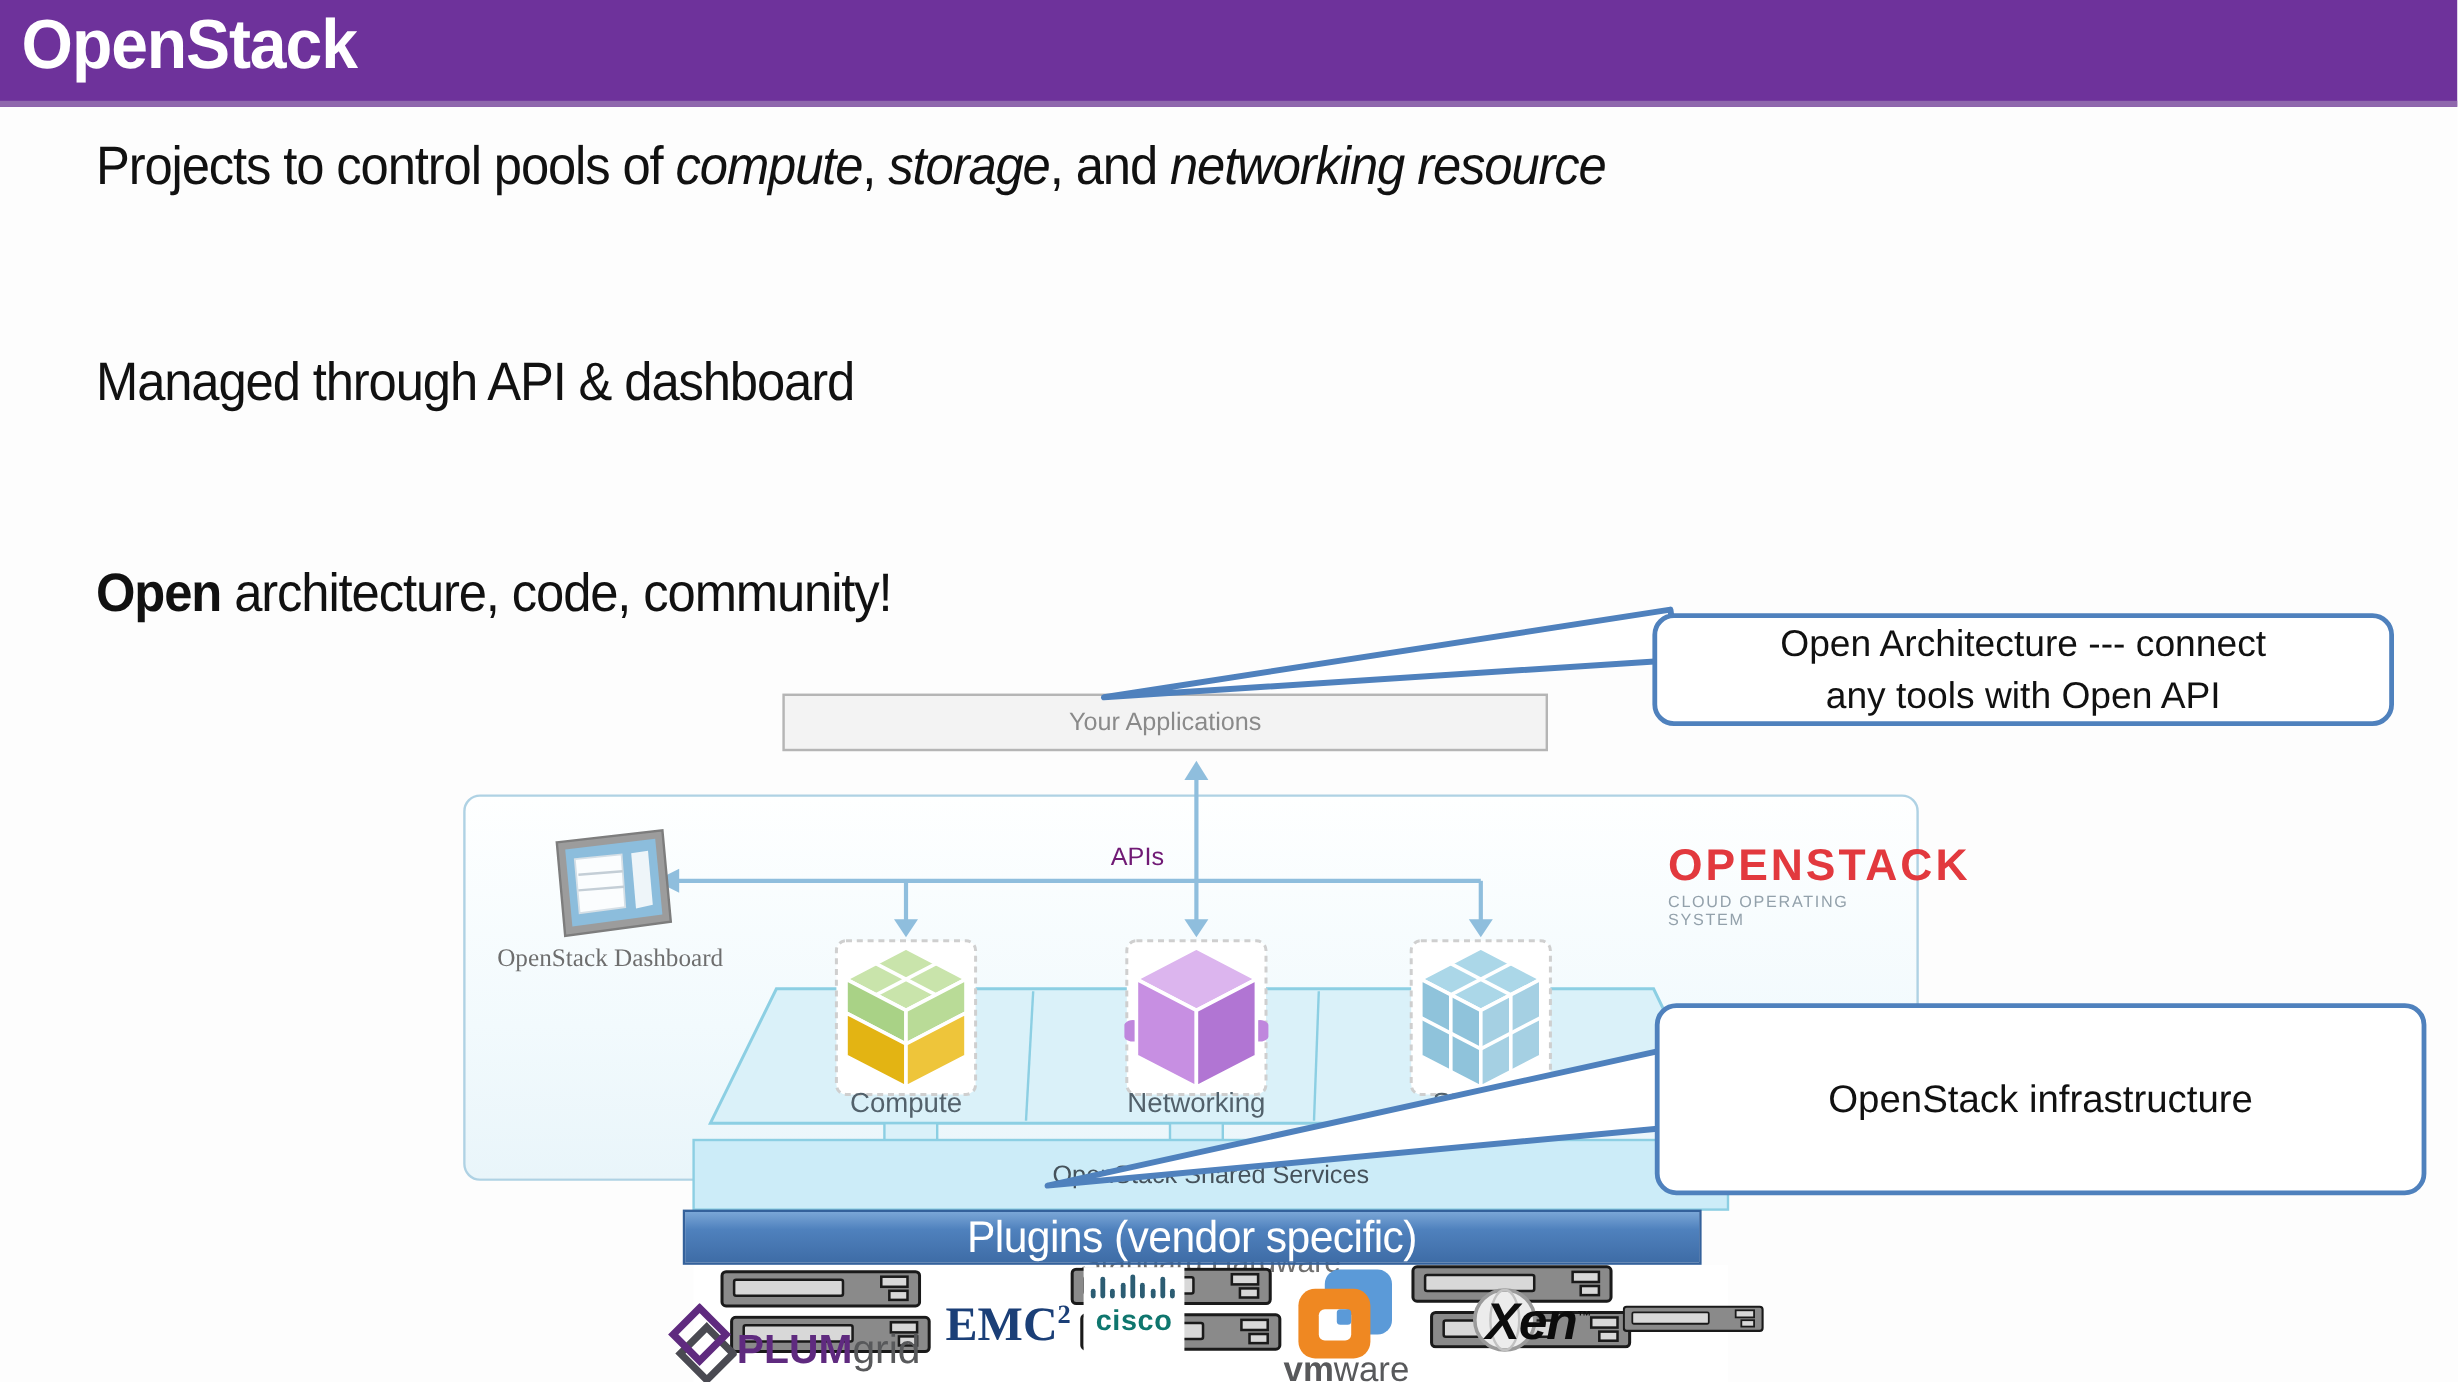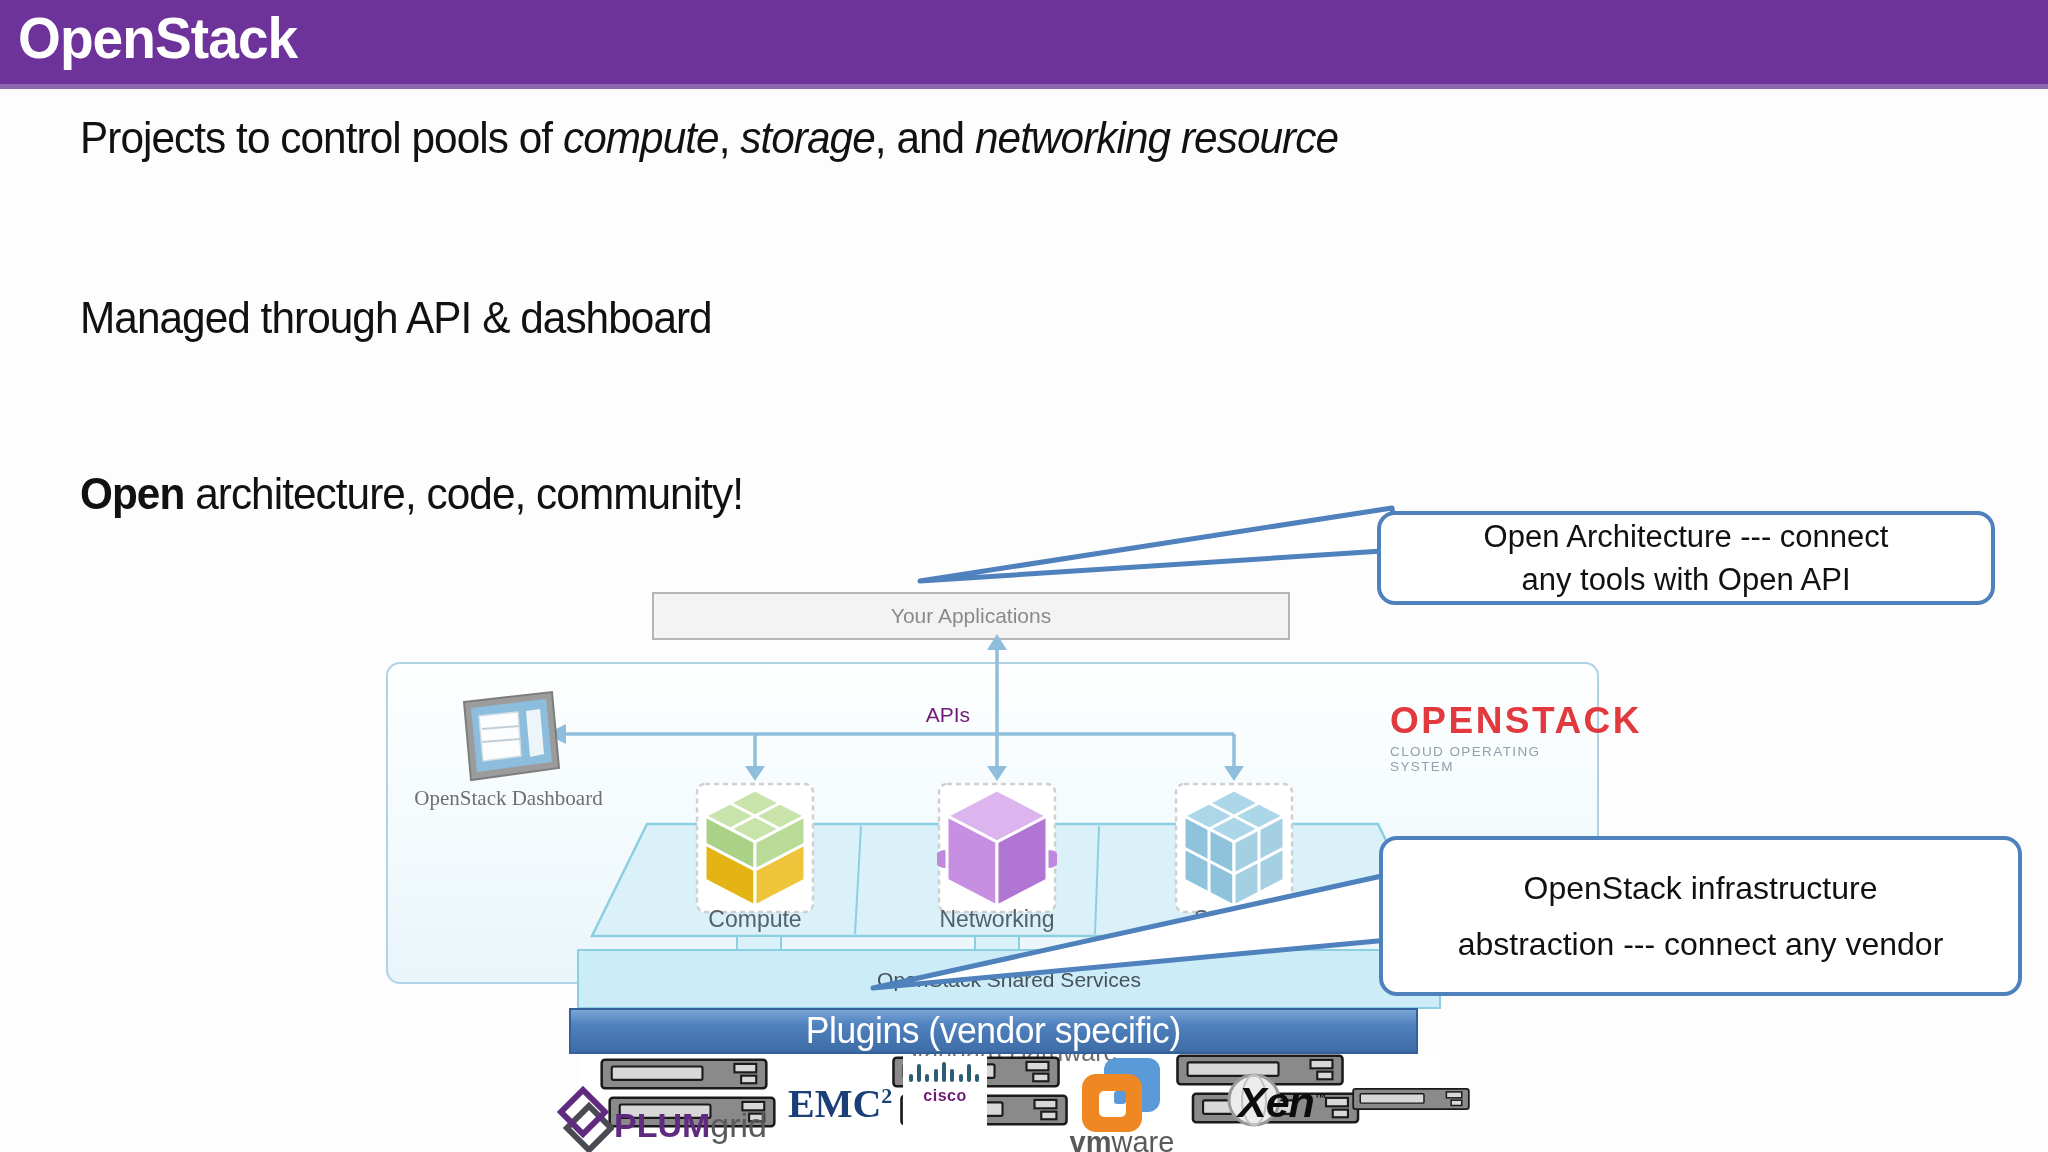--- a/index.html
+++ b/index.html
@@ -10,21 +10,21 @@
   
   .hdr{left:0;top:0;width:2048px;height:84px;background:#6E329B;border-bottom:5px solid #8f68ad;}
   .hdr-title{left:18px;top:4px;color:#fff;font-size:58px;font-weight:bold;
              transform:scaleX(.95);transform-origin:0 50%;letter-spacing:-1px;}
 
   
   .bullet{left:80px;color:#111;font-size:45px;letter-spacing:-1px;white-space:nowrap;
           transform:scaleX(.94);transform-origin:0 50%;}
 
   
-  .yab{left:652px;top:592px;width:638px;height:48px;background:#f3f3f3;border:2px solid #b5b5b5;
+  .yab{left:652px;top:578px;width:638px;height:48px;background:#f3f3f3;border:2px solid #b5b5b5;
        box-sizing:border-box;display:flex;align-items:center;justify-content:center;}
   .yab span{color:#8a8a8a;font-size:21px;}
 
   
   .mainbox{left:386px;top:662px;width:1213px;height:322px;border:2.5px solid #afd2e4;border-radius:14px;
            background:linear-gradient(180deg,#feffff 0%,#f2fafd 60%,#e9f5fa 100%);box-sizing:border-box;}
 
   .os-logo{left:1390px;top:700px;width:210px;text-align:left;}
   .os-logo .t{color:#e2393e;font-size:37px;font-weight:600;letter-spacing:2.5px;}
   .os-logo .s{color:#93a1ab;font-size:13.5px;letter-spacing:1.4px;margin-top:2px;}
@@ -51,21 +51,21 @@
   .co2{left:1379px;top:836px;width:643px;height:160px;font-size:32px;line-height:56px;}
 
   
   .plum-text{left:614px;top:1106px;font-size:34px;white-space:nowrap;}
   .plum-text .b{color:#5f2a7f;font-weight:bold;text-align:center;}
   .plum-text .g{color:#58595b;}
   .emc{left:788px;top:1080px;font-family:"Liberation Serif",serif;font-weight:bold;
        color:#1b3f77;font-size:40px;white-space:nowrap;}
   .emc sup{font-size:22px;}
   .cisco-panel{left:903px;top:1056px;width:84px;height:72px;background:#fff;text-align:center;}
-  .cisco-text{color:#701a75;font-size:16px;font-weight:bold;letter-spacing:.5px;margin-top:1px;}
+  .cisco-text{color:#0f766e;font-size:24px;font-weight:bold;letter-spacing:.5px;margin-top:1px;}
   .vmw-text{left:1060px;top:1126px;width:124px;text-align:center;color:#58595b;font-size:29px;}
   .vmw-text .b{font-weight:bold;}
   .xen-text{left:1238px;top:1078px;color:#0c0c0c;font-size:43px;font-weight:bold;font-style:italic;
             letter-spacing:-1px;white-space:nowrap;}
   .xen-text sup{font-size:12px;}
   svg{display:block;}
 </style>
 </head>
 <body>
 
@@ -256,16 +256,15 @@
     <polygon points="920,581 1392,508 1398,550" fill="#ffffff" stroke="#4F81BD" stroke-width="5" stroke-linejoin="round"></polygon>
     <polygon points="873,988 1400,872 1410,938" fill="#ffffff" stroke="#4F81BD" stroke-width="5" stroke-linejoin="round"></polygon>
   </svg>
 
   <div class="abs callout co1">
     <div>Open Architecture  --- connect</div>
     <div>any tools with Open API</div>
   </div>
   <div class="abs callout co2">
     <div>OpenStack infrastructure</div>
-    <div>abstraction --- connect any vendor</div>
   </div>
 
 </div>
 
 </body></html>

